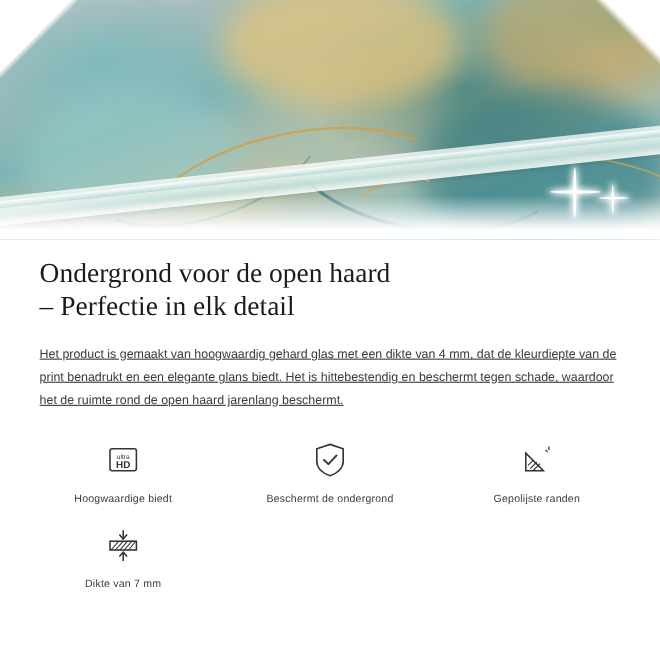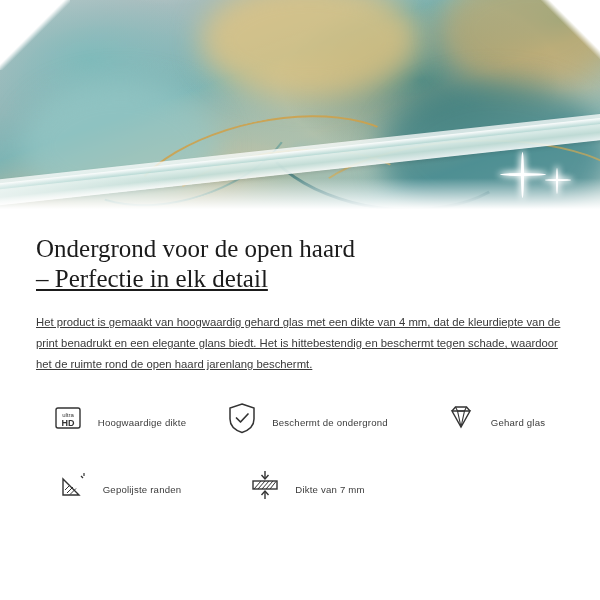--- a/index.html
+++ b/index.html
@@ -100,39 +100,39 @@
   
   .content { position: absolute; left: 0; top: 218px; width: 600px; }
   .headline {
     font-family: "Liberation Serif", serif;
     font-size: 25px;
     line-height: 30px;
     color: #1b1b1b;
     padding: 16px 36px 0 36px;
     font-weight: 400;
   }
-  .headline .l2 { display: block; text-decoration: underline; }
+  .headline .l2 { display: block; }
   .body-copy {
     padding: 18px 36px 0 36px;
     font-size: 11.3px;
     line-height: 21px;
     color: #3a3a3a;
     text-decoration: underline;
   }
 
   
   .features {
     margin-top: 22px;
     padding: 0 18px;
     display: grid;
     grid-template-columns: repeat(3, 1fr);
     row-gap: 16px;
   }
   .feature {
-    display: flex; flex-direction: row; align-items: center; justify-content: center;
+    display: flex; flex-direction: column; align-items: center; justify-content: flex-end;
     text-align: center;
   }
   .feature-icon {
     height: 42px; width: 60px;
     display: flex; align-items: center; justify-content: center;
     margin-bottom: 9px;
   }
   .feature-label {
     font-size: 9.6px;
     color: #3b3b3b;
@@ -177,44 +177,33 @@
 
 
       <div class="feature">
         <div class="feature-icon">
           <svg width="40" height="40" viewBox="0 0 40 40">
             <rect x="8" y="10" width="24" height="20" rx="2" fill="none" stroke="#333" stroke-width="1.4"></rect>
             <text x="20" y="19" font-family="Liberation Sans, sans-serif" font-size="6" fill="#333" text-anchor="middle">ultra</text>
             <text x="20" y="27.5" font-family="Liberation Sans, sans-serif" font-size="9" font-weight="bold" fill="#333" text-anchor="middle">HD</text>
           </svg>
         </div>
-        <div class="feature-label">Hoogwaardige dikte</div>
+        <div class="feature-label">Hoogwaardige biedt</div>
       </div>
 
       <div class="feature">
         <div class="feature-icon">
           <svg width="40" height="40" viewBox="0 0 40 40">
             <path d="M20 6 L32 10 V21 C32 28 26 32.5 20 34.5 C14 32.5 8 28 8 21 V10 Z" fill="none" stroke="#333" stroke-width="1.5"></path>
             <path d="M14.5 20 L18.5 24 L26 16" fill="none" stroke="#333" stroke-width="1.7" stroke-linecap="round" stroke-linejoin="round"></path>
           </svg>
         </div>
         <div class="feature-label">Beschermt de ondergrond</div>
       </div>
 
-      <div class="feature">
-        <div class="feature-icon">
-          <svg width="40" height="40" viewBox="0 0 40 40">
-            <path d="M11 13 H29 L20 29 Z" fill="none" stroke="#333" stroke-width="1.4"></path>
-            <path d="M11 13 L14.5 9 H25.5 L29 13" fill="none" stroke="#333" stroke-width="1.4"></path>
-            <path d="M14.5 9 L16.5 13 L20 29 L23.5 13 L25.5 9" fill="none" stroke="#333" stroke-width="1.1"></path>
-            <line x1="16.5" y1="13" x2="23.5" y2="13" stroke="#333" stroke-width="1.1"></line>
-          </svg>
-        </div>
-        <div class="feature-label">Gehard glas</div>
-      </div>
 
       <div class="feature">
         <div class="feature-icon">
           <svg width="40" height="40" viewBox="0 0 40 40">
             <path d="M10 30 V14 L26 30 Z" fill="none" stroke="#333" stroke-width="1.4"></path>
             <line x1="14" y1="28" x2="20" y2="22" stroke="#333" stroke-width="1"></line>
             <line x1="17" y1="29.5" x2="23" y2="23.5" stroke="#333" stroke-width="1"></line>
             <line x1="12" y1="25" x2="17" y2="20" stroke="#333" stroke-width="1"></line>
             <line x1="28" y1="11" x2="30" y2="13" stroke="#333" stroke-width="1.2"></line>
             <line x1="31" y1="8" x2="31" y2="11" stroke="#333" stroke-width="1.2"></line>

